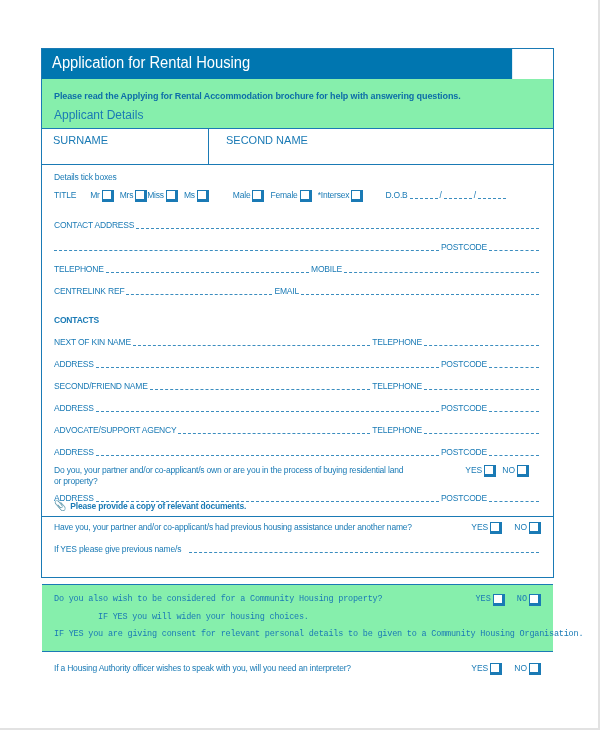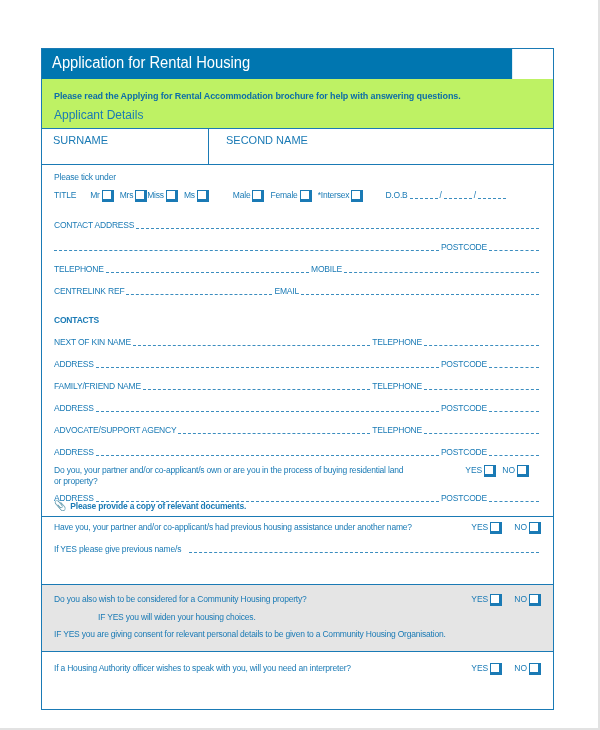--- a/index.html
+++ b/index.html
@@ -2,50 +2,50 @@
 <html><head>
 <meta charset="utf-8">
 <style>
   html, body { margin:0; padding:0; }
   body {
     width:600px; height:730px; background:#ffffff; position:relative; overflow:hidden;
     font-family:"Liberation Sans", sans-serif; color:#1a7ab5;
   }
   .page-edge { position:absolute; left:0; top:0; width:598px; height:728px; border-right:2px solid #e2e2e2; border-bottom:2px solid #e2e2e2; }
   .form {
-    position:absolute; left:41px; top:48px; width:513px; height:662px;
+    position:absolute; left:41px; top:48px; width:513px; height:530px;
     border:1px solid #1a7ab5; box-sizing:border-box;
   }
   .title-bar {
     height:30px; background:#0076b0; color:#ffffff; font-size:16px;
     padding-left:11px; line-height:28px; box-sizing:border-box;
     transform:scaleX(0.92); transform-origin:left;
   }
   .title-bar span { display:inline-block; }
   .intro {
-    background:#bef264; height:50px; border-bottom:1px solid #1a7ab5; box-sizing:border-box; padding-left:12px;
+    background:#86efac; height:50px; border-bottom:1px solid #1a7ab5; box-sizing:border-box; padding-left:12px;
   }
   .intro .note { font-size:9px; font-weight:bold; color:#0d6ea8; padding-top:12px; letter-spacing:-0.1px; }
   .intro .section { font-size:12px; color:#1a7ab5; padding-top:7px; }
   .names { display:flex; height:35px; border-bottom:1px solid #1a7ab5;gap:16px; }
   .names > div { font-size:11px; padding:5px 0 0 11px; box-sizing:border-box; }
   .names .c1 { width:167px; border-right:1px solid #1a7ab5; }
   .names .c2 { width:180px; border-right:1px solid #1a7ab5; padding-left:7px; }
   .names .c3 { flex:1; padding-left:1px; }
   .body-section { position:relative; height:351px; border-bottom:1px solid #1a7ab5; }
   .row { position:absolute; left:12px; right:12px; font-size:8.5px; white-space:nowrap; display:flex; align-items:center; letter-spacing:-0.2px; }
   .dots { flex:1; border-bottom:1px dashed #1a7ab5; height:0; margin:0 2px; transform:translateY(3px); opacity:0.85; }
   .fixed-dots { display:inline-block; border-bottom:1px dashed #1a7ab5; height:0; transform:translateY(3px); opacity:0.85; margin:0 2px; }
   .cb {
     display:inline-block; width:10px; height:10px; border:1px solid #1a7ab5;
     box-shadow:1px 1px 0 1px #1a7ab5; margin-left:2px; margin-right:8px; box-sizing:border-box; vertical-align:middle; background:#fff;
   }
   .bold { font-weight:bold; }
   .sec2 { position:relative; height:67px; border-bottom:1px solid #1a7ab5; }
-  .sec3 { position:relative; height:66px; background:#e5e5e5; border-bottom:1px solid #1a7ab5; }
+  .sec3 { position:relative; height:66px; background:#86efac; border-bottom:1px solid #1a7ab5;font-family:Liberation Mono, monospace; }
   .sec4 { position:relative; height:30px; }
   .yn { position:absolute; right:14px; display:flex; align-items:center; font-size:8.5px; }
   .clip { font-size:10px; margin-right:4px; }
 </style>
 </head>
 <body>
 
 <div class="page-edge"></div>
 
 <div class="form">
@@ -58,21 +58,21 @@
     <div class="section">Applicant Details</div>
   </div>
 
   <div class="names">
     <div class="c1"><span>SURNAME</span></div>
     <div class="c3"><span>SECOND NAME</span></div>
   </div>
 
   <div class="body-section">
     <div class="row" style="top:7px;">
-        <span>Please tick under</span>
+        <span>Details tick boxes</span>
       </div>
 
     <div class="row" style="top:25px;">
       <span style="margin-right:14px;">TITLE</span>
       <span>Mr</span>
         <span class="cb"></span>
       <span>Mrs</span>
         <span class="cb" style="margin-right:2px;"></span>
       <span>Miss</span>
         <span class="cb"></span>
@@ -124,21 +124,21 @@
       <span>TELEPHONE</span>
       <span class="fixed-dots" style="width:115px;"></span>
     </div>
     <div class="row" style="top:194px;">
       <span>ADDRESS</span>
       <span class="dots"></span>
       <span>POSTCODE</span>
       <span class="fixed-dots" style="width:50px;"></span>
     </div>
     <div class="row" style="top:216px;">
-      <span>FAMILY/FRIEND NAME</span>
+      <span>SECOND/FRIEND NAME</span>
       <span class="dots"></span>
       <span>TELEPHONE</span>
       <span class="fixed-dots" style="width:115px;"></span>
     </div>
     <div class="row" style="top:238px;">
       <span>ADDRESS</span>
       <span class="dots"></span>
       <span>POSTCODE</span>
       <span class="fixed-dots" style="width:50px;"></span>
     </div>

